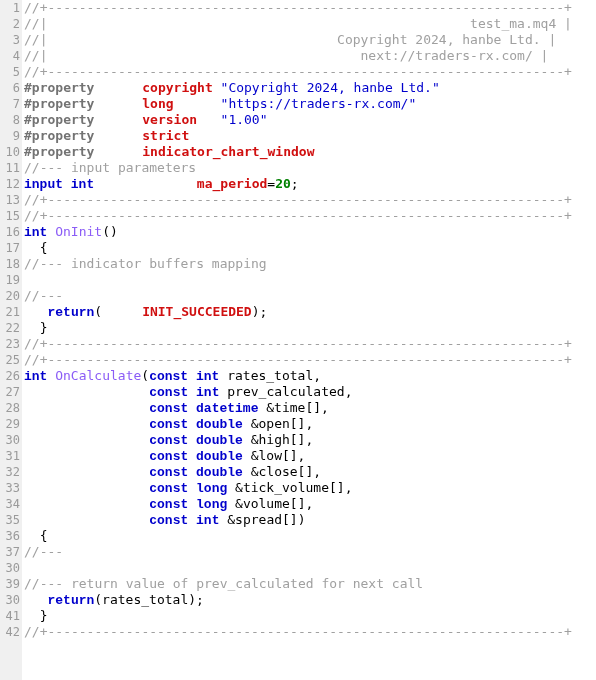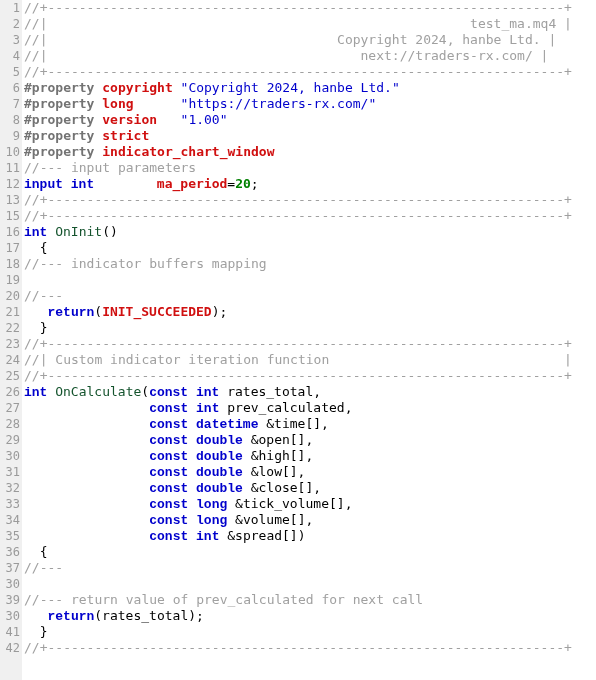--- a/index.html
+++ b/index.html
@@ -69,24 +69,24 @@
     line-height: 16px;
     letter-spacing: 0px;
     white-space: pre;
     overflow: hidden;
   }
 
   
   .t-com  { color: #a0a0a0; }              
   .t-key  { color: #0000cc; font-weight: bold; font-family: Liberation Mono, monospace; }  
   .t-pre  { color: #737373; font-weight: bold; }  
-  .t-red  { color: #d01010; font-weight: bold; }  
+  .t-red  { color: #d01010; font-weight: bold; margin-left: 40px; }  
   .t-str  { color: #0000cc; }              
   .t-num  { color: #008000; font-weight: bold; }  
-  .t-fun  { color: #14532d; }              
+  .t-fun  { color: #8b5cf6; }              
   .t-pun  { color: #000000; }              
 </style>
 </head>
 <body>
 
 <div id="editor">
   <div id="gutter-bg"></div>
   <div id="code">
       <div class="row"><span class="lineno">1</span><span class="linetext"><span class="t-com">//+------------------------------------------------------------------+</span></span></div>
       <div class="row"><span class="lineno">2</span><span class="linetext"><span class="t-com">//|                                                      test_ma.mq4 |</span></span></div>
@@ -103,21 +103,20 @@
       <div class="row"><span class="lineno">13</span><span class="linetext"><span class="t-com">//+------------------------------------------------------------------+</span></span></div>
       <div class="row"><span class="lineno">15</span><span class="linetext"><span class="t-com">//+------------------------------------------------------------------+</span></span></div>
       <div class="row"><span class="lineno">16</span><span class="linetext"><span class="t-key">int </span><span class="t-fun">OnInit</span><span class="t-pun">()</span></span></div>
       <div class="row"><span class="lineno">17</span><span class="linetext"><span class="t-pun">  {</span></span></div>
       <div class="row"><span class="lineno">18</span><span class="linetext"><span class="t-com">//--- indicator buffers mapping</span></span></div>
       <div class="row"><span class="lineno">19</span><span class="linetext"><span class="t-pun"></span></span></div>
       <div class="row"><span class="lineno">20</span><span class="linetext"><span class="t-com">//---</span></span></div>
       <div class="row"><span class="lineno">21</span><span class="linetext"><span class="t-pun">   </span><span class="t-key">return</span><span class="t-pun">(</span><span class="t-red">INIT_SUCCEEDED</span><span class="t-pun">);</span></span></div>
       <div class="row"><span class="lineno">22</span><span class="linetext"><span class="t-pun">  }</span></span></div>
       <div class="row"><span class="lineno">23</span><span class="linetext"><span class="t-com">//+------------------------------------------------------------------+</span></span></div>
-      <div class="row"><span class="lineno">24</span><span class="linetext"><span class="t-com">//| Custom indicator iteration function                              |</span></span></div>
       <div class="row"><span class="lineno">25</span><span class="linetext"><span class="t-com">//+------------------------------------------------------------------+</span></span></div>
       <div class="row"><span class="lineno">26</span><span class="linetext"><span class="t-key">int </span><span class="t-fun">OnCalculate</span><span class="t-pun">(</span><span class="t-key">const int </span><span class="t-pun">rates_total,</span></span></div>
       <div class="row"><span class="lineno">27</span><span class="linetext"><span class="t-pun">                </span><span class="t-key">const int </span><span class="t-pun">prev_calculated,</span></span></div>
       <div class="row"><span class="lineno">28</span><span class="linetext"><span class="t-pun">                </span><span class="t-key">const datetime </span><span class="t-pun">&amp;time[],</span></span></div>
       <div class="row"><span class="lineno">29</span><span class="linetext"><span class="t-pun">                </span><span class="t-key">const double </span><span class="t-pun">&amp;open[],</span></span></div>
       <div class="row"><span class="lineno">30</span><span class="linetext"><span class="t-pun">                </span><span class="t-key">const double </span><span class="t-pun">&amp;high[],</span></span></div>
       <div class="row"><span class="lineno">31</span><span class="linetext"><span class="t-pun">                </span><span class="t-key">const double </span><span class="t-pun">&amp;low[],</span></span></div>
       <div class="row"><span class="lineno">32</span><span class="linetext"><span class="t-pun">                </span><span class="t-key">const double </span><span class="t-pun">&amp;close[],</span></span></div>
       <div class="row"><span class="lineno">33</span><span class="linetext"><span class="t-pun">                </span><span class="t-key">const long </span><span class="t-pun">&amp;tick_volume[],</span></span></div>
       <div class="row"><span class="lineno">34</span><span class="linetext"><span class="t-pun">                </span><span class="t-key">const long </span><span class="t-pun">&amp;volume[],</span></span></div>

